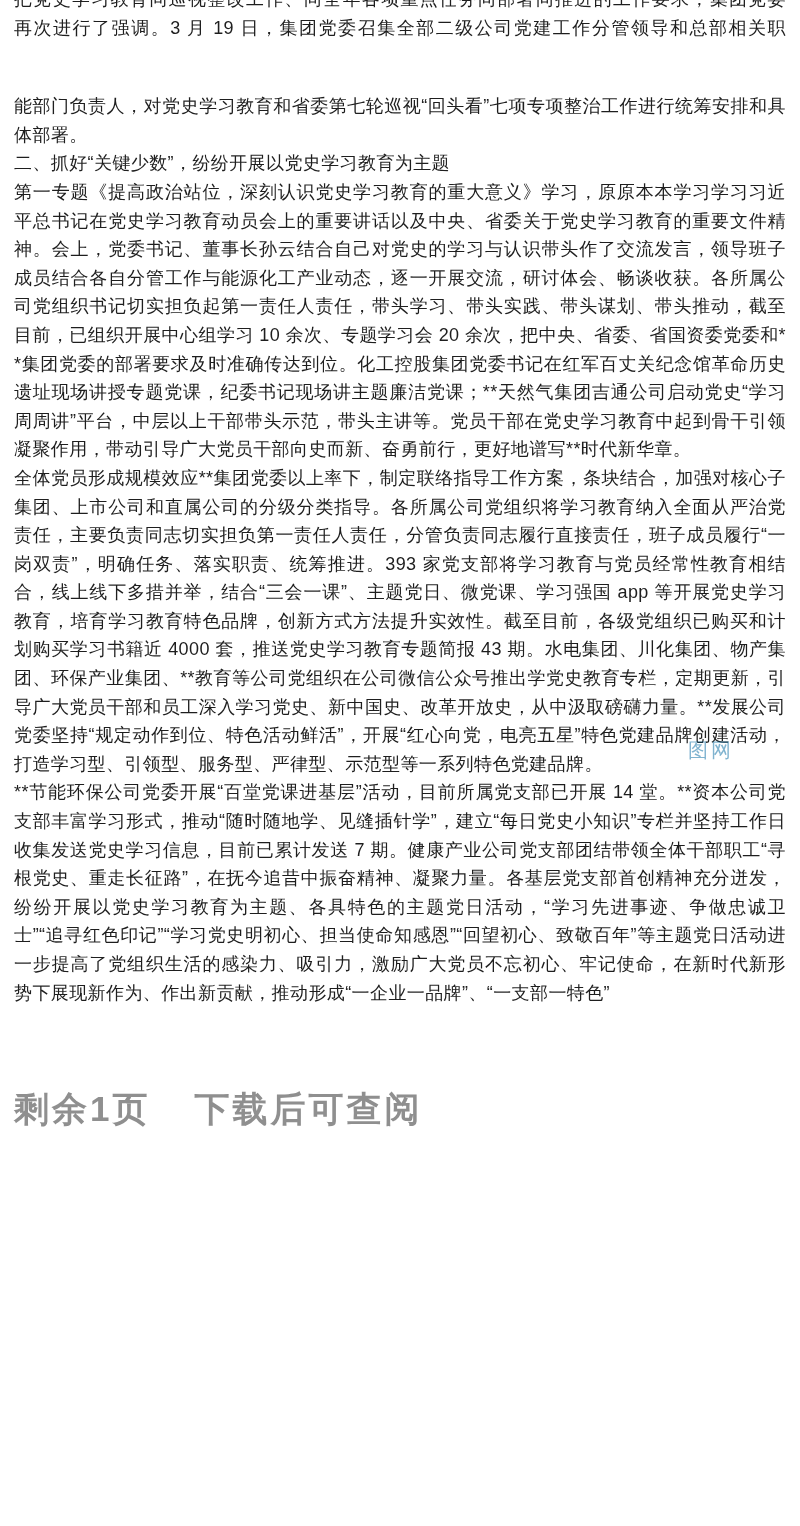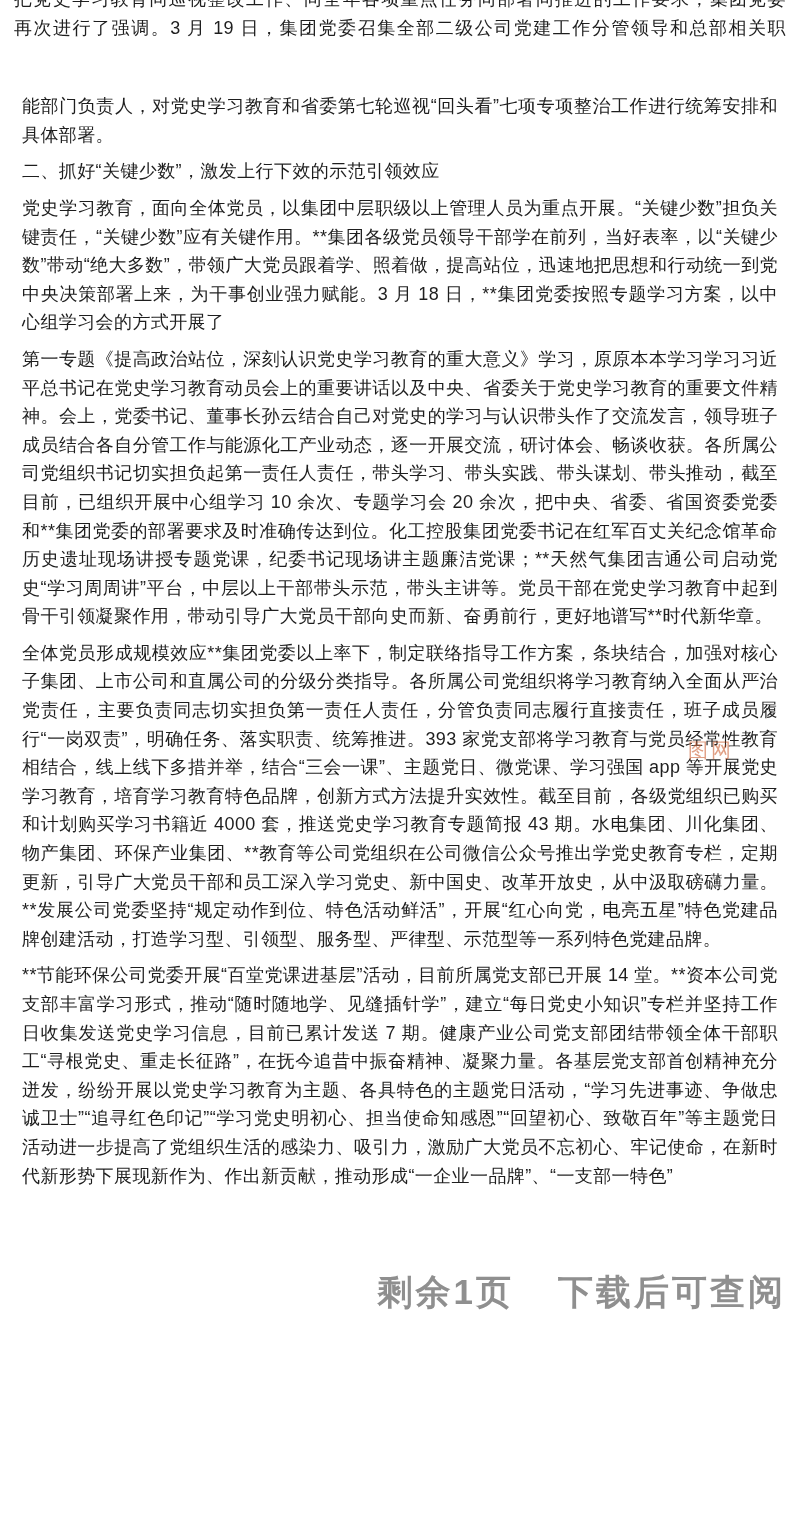--- a/index.html
+++ b/index.html
@@ -12,21 +12,21 @@
     height: 1526px;
     overflow: hidden;
     position: relative;
     font-family: "Liberation Sans", "DejaVu Sans", sans-serif;
     color: #1e1e1e;
   }
   .doc {
     padding: 0 14px;
   }
   .para {
-    margin: 8px;
+    margin: 0;
     font-size: 18px;
     line-height: 28.6px;
     letter-spacing: 0.4px;
     text-align: justify;
     word-break: break-all;
   }
   .top-block {
     margin-top: -15px;
     margin-bottom: 50px;
   }
@@ -37,27 +37,27 @@
     text-align: justify;
     text-align-last: justify;
     word-break: break-all;
   }
   .watermark {
     position: absolute;
     top: 737px;
     left: 688px;
     font-size: 20px;
     letter-spacing: 3px;
-    color: #c2410c;
+    color: #0369a1;
     opacity: 0.5;
     pointer-events: none;
   }
   .footer {
     margin-top: 78px;
-    text-align: right;
+    text-align: left;
     font-weight: bold;
     font-size: 35px;
     line-height: 48px;
     color: #8f8f8f;
     letter-spacing: 3px;
   }
   .footer .sep {
     display: inline-block;
     width: 44px;
   }
@@ -66,22 +66,21 @@
 <body>
 
 <div class="doc">
 
   <div class="top-block">
     <div class="jline">把党史学习教育同巡视整改工作、同全年各项重点任务同部署同推进的工作要求，集团党委</div>
     <div class="jline">再次进行了强调。3 月 19 日，集团党委召集全部二级公司党建工作分管领导和总部相关职</div>
   </div>
 
   <p class="para">能部门负责人，对党史学习教育和省委第七轮巡视“回头看”七项专项整治工作进行统筹安排和具体部署。</p>
-  <p class="para">二、抓好“关键少数”，激发上行下效的示范引领效应</p>
-  <p class="para">党史学习教育，面向全体党员，以集团中层职级以上管理人员为重点开展。“关键少数”担负关键责任，“关键少数”应有关键作用。**集团各级党员领导干部学在前列，当好表率，以“关键少数”带动“绝大多数”，带领广大党员跟着学、照着做，提高站位，迅速地把思想和行动统一到党中央决策部署上来，为干事创业强力赋能。3 月 18 日，**集团党委按照专题学习方案，以中心组学习会的方式开展了</p>
+  <p class="para">二、抓好“关键少数”，纷纷开展以党史学习教育为主题</p>
   <p class="para">第一专题《提高政治站位，深刻认识党史学习教育的重大意义》学习，原原本本学习学习习近平总书记在党史学习教育动员会上的重要讲话以及中央、省委关于党史学习教育的重要文件精神。会上，党委书记、董事长孙云结合自己对党史的学习与认识带头作了交流发言，领导班子成员结合各自分管工作与能源化工产业动态，逐一开展交流，研讨体会、畅谈收获。各所属公司党组织书记切实担负起第一责任人责任，带头学习、带头实践、带头谋划、带头推动，截至目前，已组织开展中心组学习 10 余次、专题学习会 20 余次，把中央、省委、省国资委党委和**集团党委的部署要求及时准确传达到位。化工控股集团党委书记在红军百丈关纪念馆革命历史遗址现场讲授专题党课，纪委书记现场讲主题廉洁党课；**天然气集团吉通公司启动党史“学习周周讲”平台，中层以上干部带头示范，带头主讲等。党员干部在党史学习教育中起到骨干引领凝聚作用，带动引导广大党员干部向史而新、奋勇前行，更好地谱写**时代新华章。</p>
   <p class="para">全体党员形成规模效应**集团党委以上率下，制定联络指导工作方案，条块结合，加强对核心子集团、上市公司和直属公司的分级分类指导。各所属公司党组织将学习教育纳入全面从严治党责任，主要负责同志切实担负第一责任人责任，分管负责同志履行直接责任，班子成员履行“一岗双责”，明确任务、落实职责、统筹推进。393 家党支部将学习教育与党员经常性教育相结合，线上线下多措并举，结合“三会一课”、主题党日、微党课、学习强国 app 等开展党史学习教育，培育学习教育特色品牌，创新方式方法提升实效性。截至目前，各级党组织已购买和计划购买学习书籍近 4000 套，推送党史学习教育专题简报 43 期。水电集团、川化集团、物产集团、环保产业集团、**教育等公司党组织在公司微信公众号推出学党史教育专栏，定期更新，引导广大党员干部和员工深入学习党史、新中国史、改革开放史，从中汲取磅礴力量。**发展公司党委坚持“规定动作到位、特色活动鲜活”，开展“红心向党，电亮五星”特色党建品牌创建活动，打造学习型、引领型、服务型、严律型、示范型等一系列特色党建品牌。</p>
   <p class="para">**节能环保公司党委开展“百堂党课进基层”活动，目前所属党支部已开展 14 堂。**资本公司党支部丰富学习形式，推动“随时随地学、见缝插针学”，建立“每日党史小知识”专栏并坚持工作日收集发送党史学习信息，目前已累计发送 7 期。健康产业公司党支部团结带领全体干部职工“寻根党史、重走长征路”，在抚今追昔中振奋精神、凝聚力量。各基层党支部首创精神充分迸发，纷纷开展以党史学习教育为主题、各具特色的主题党日活动，“学习先进事迹、争做忠诚卫士”“追寻红色印记”“学习党史明初心、担当使命知感恩”“回望初心、致敬百年”等主题党日活动进一步提高了党组织生活的感染力、吸引力，激励广大党员不忘初心、牢记使命，在新时代新形势下展现新作为、作出新贡献，推动形成“一企业一品牌”、“一支部一特色”</p>
 
   <div class="footer">
     <span>剩余1页</span><span class="sep"></span><span>下载后可查阅</span>
   </div>
 
 </div>
 

